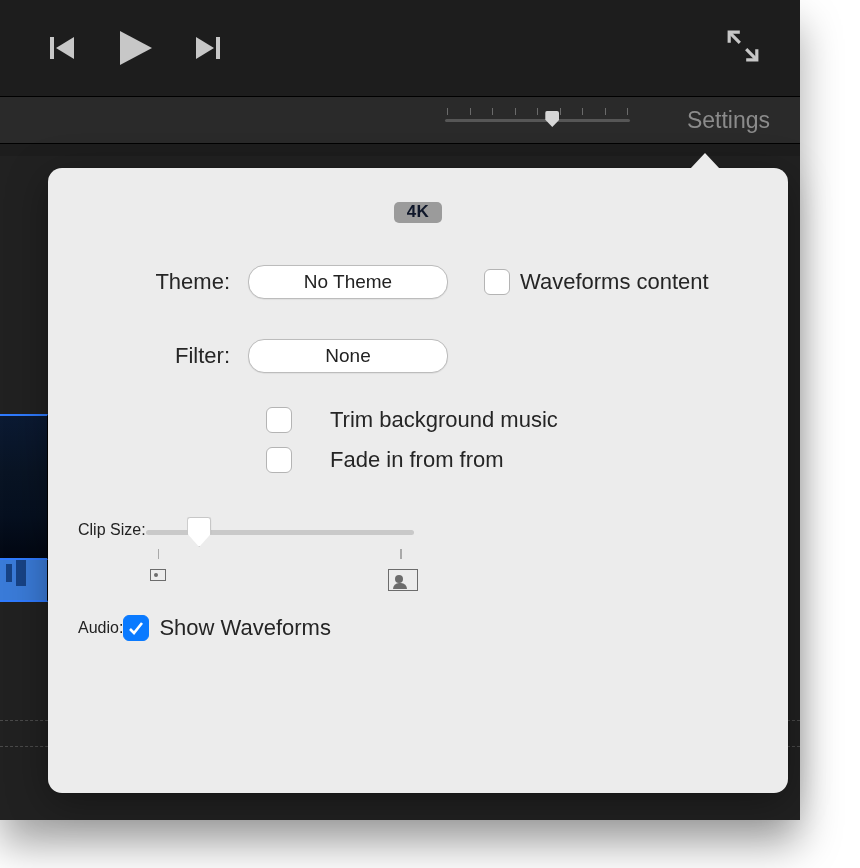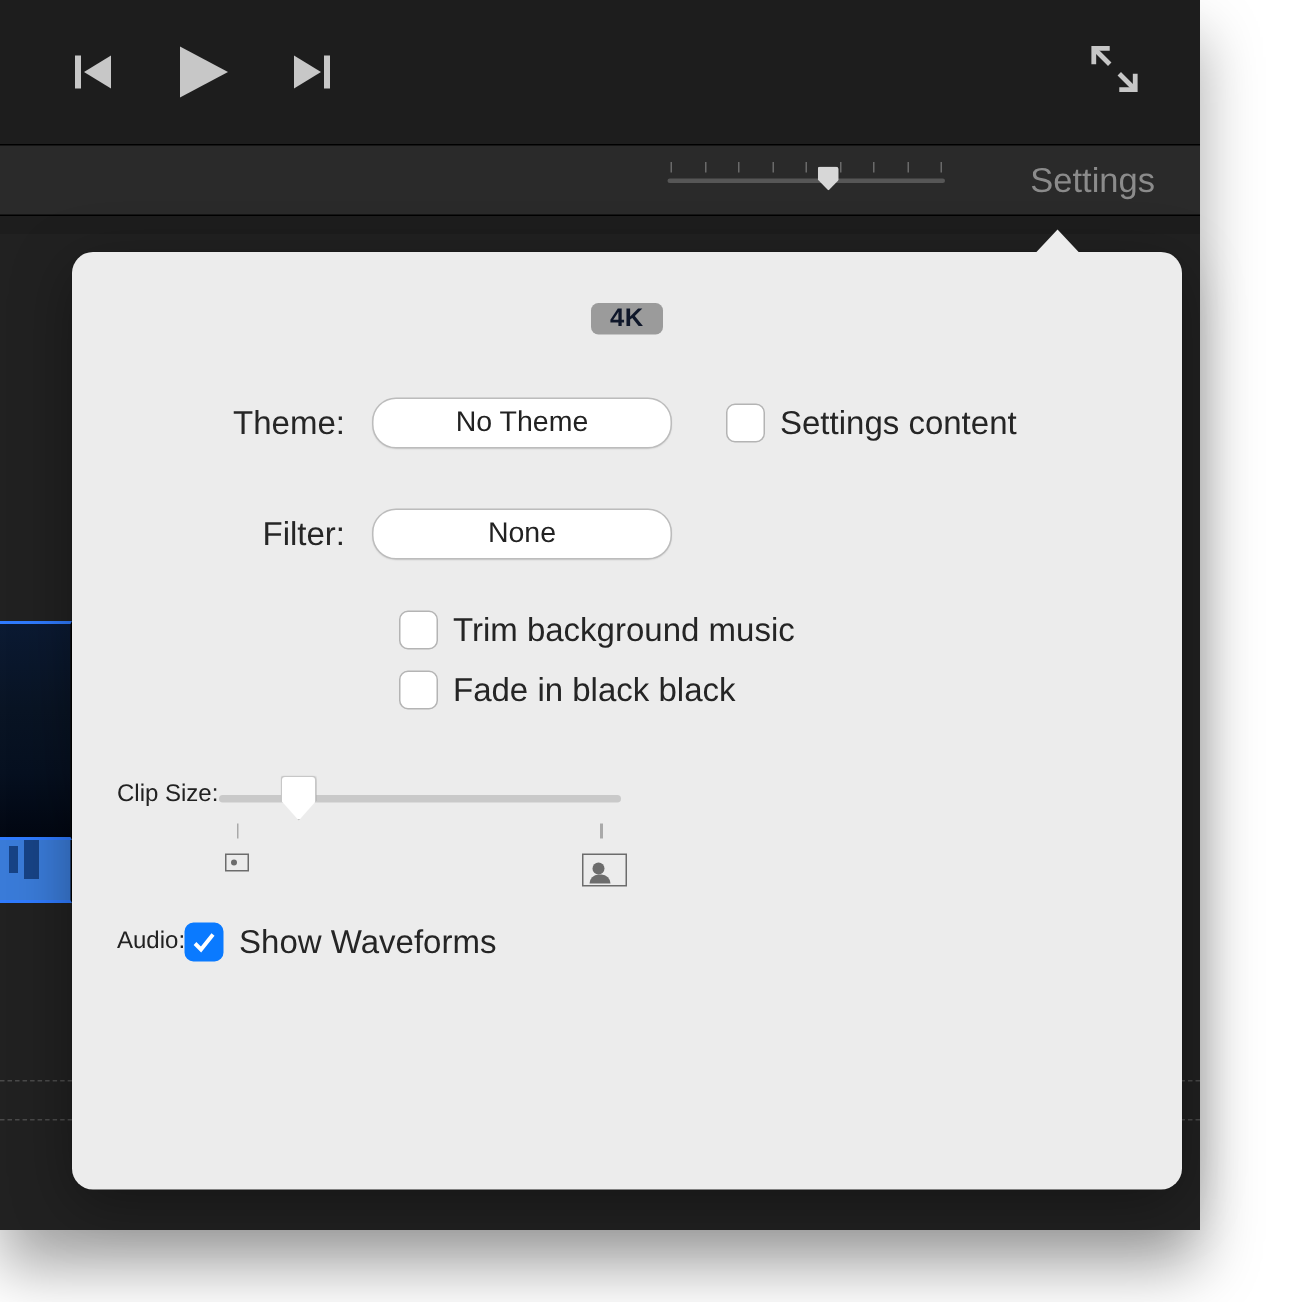--- a/index.html
+++ b/index.html
@@ -221,20 +221,21 @@
     margin-left: 10px;
   }
   .cbox-group {
     margin-left: 188px;
     margin-top: 34px;
   }
   .cbox-row {
     display: flex;
     align-items: center;
     margin-bottom: 14px;
+    gap: 28px;
   }
 
   .clip-size-row {
     display: flex;
     align-items: flex-start;
     margin-top: 48px;
   }
   .cs-slider {
     position: relative;
     width: 268px;
@@ -374,40 +375,40 @@
 
     <div class="form">
 
       <div class="row">
         <div class="lbl">Theme:</div>
         <div class="select-btn">No Theme</div>
         <div class="gap"></div>
         <span class="cbox">
           
         </span>
-        <span class="cbox-label">Settings content</span>
+        <span class="cbox-label">Waveforms content</span>
       </div>
 
       <div class="row" style="margin-top:40px">
         <div class="lbl">Filter:</div>
         <div class="select-btn">None</div>
       </div>
 
       <div class="cbox-group">
         <div class="cbox-row">
           <span class="cbox">
             
           </span>
           <span class="cbox-label">Trim background music</span>
         </div>
         <div class="cbox-row">
           <span class="cbox">
             
           </span>
-          <span class="cbox-label">Fade in black black</span>
+          <span class="cbox-label">Fade in from from</span>
         </div>
       </div>
 
       <div class="clip-size-row">
         <div class="lbl" style="padding-top:0">Clip Size:</div>
         <div class="cs-slider">
           <div class="cs-track"></div>
           <div class="cs-thumb"></div>
           <div class="cs-tick left"></div>
           <div class="cs-tick right"></div>

